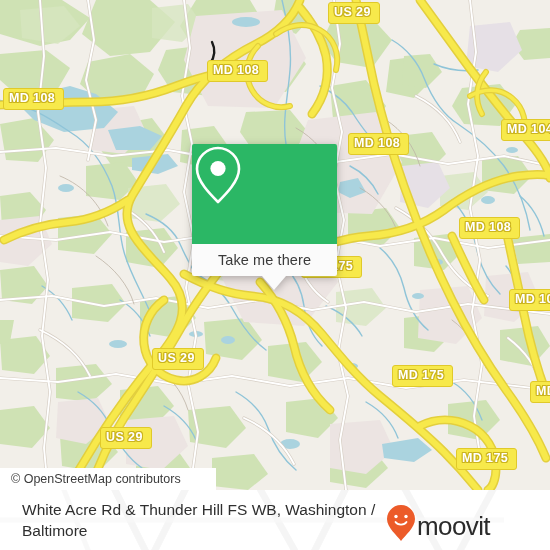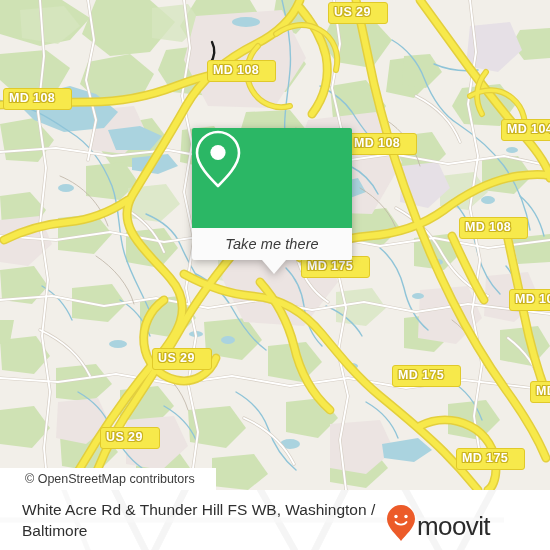--- a/index.html
+++ b/index.html
@@ -42,38 +42,37 @@
     position: absolute;
     background: #f7e94b;
     border: 1.6px solid #e0c92a;
     border-radius: 3px;
     color: #ffffff;
     font-family: "Liberation Sans", sans-serif;
     font-size: 12.5px;
     font-weight: bold;
     letter-spacing: 0.4px;
     line-height: 1;
-    padding: 3px 16px 4px 5px;
+    padding: 3px 8px 4px 5px;
     white-space: nowrap;
     text-shadow:
       -1px -1px 0 #cbb41f,  1px -1px 0 #cbb41f,
       -1px  1px 0 #cbb41f,  1px  1px 0 #cbb41f,
        0px -1px 0 #cbb41f,  0px  1px 0 #cbb41f,
       -1px  0px 0 #cbb41f,  1px  0px 0 #cbb41f;
     box-sizing: border-box;
   }
 
   
   #popup {
     position: absolute;
     left: 192px;
-    top: 128px;
-    width: 160px;
+    top: 144px;
+    width: 145px;
     filter: drop-shadow(0 2px 4px rgba(0,0,0,0.28));
-    font-style: italic;
   }
   #popup-green {
     background: #2bb765;
     height: 100px;
     border-radius: 2px 2px 0 0;
     display: flex;
     align-items: center;
     justify-content: center;
   }
   #popup-green svg { display: block; }
@@ -107,21 +106,21 @@
   #osm-attrib {
     position: absolute;
     left: 0;
     top: 468px;
     width: 216px;
     height: 22px;
     background: #ffffff;
     display: flex;
     align-items: center;
     box-sizing: border-box;
-    padding-left: 25px;
+    padding-left: 11px;
   }
   #osm-attrib-text {
     color: #3c3c3c;
     font-size: 12.5px;
     font-family: "Liberation Sans", sans-serif;
     line-height: 1;
     white-space: nowrap;
   }
 
   

